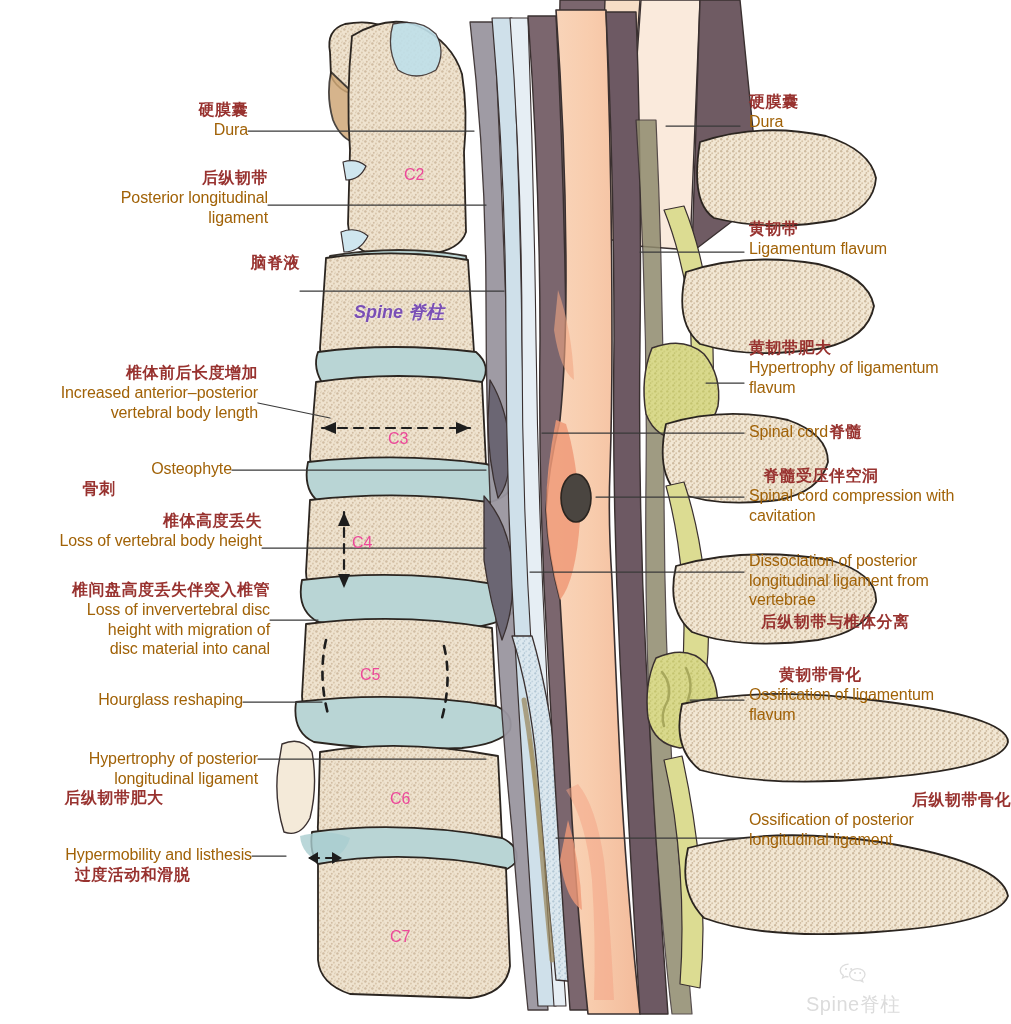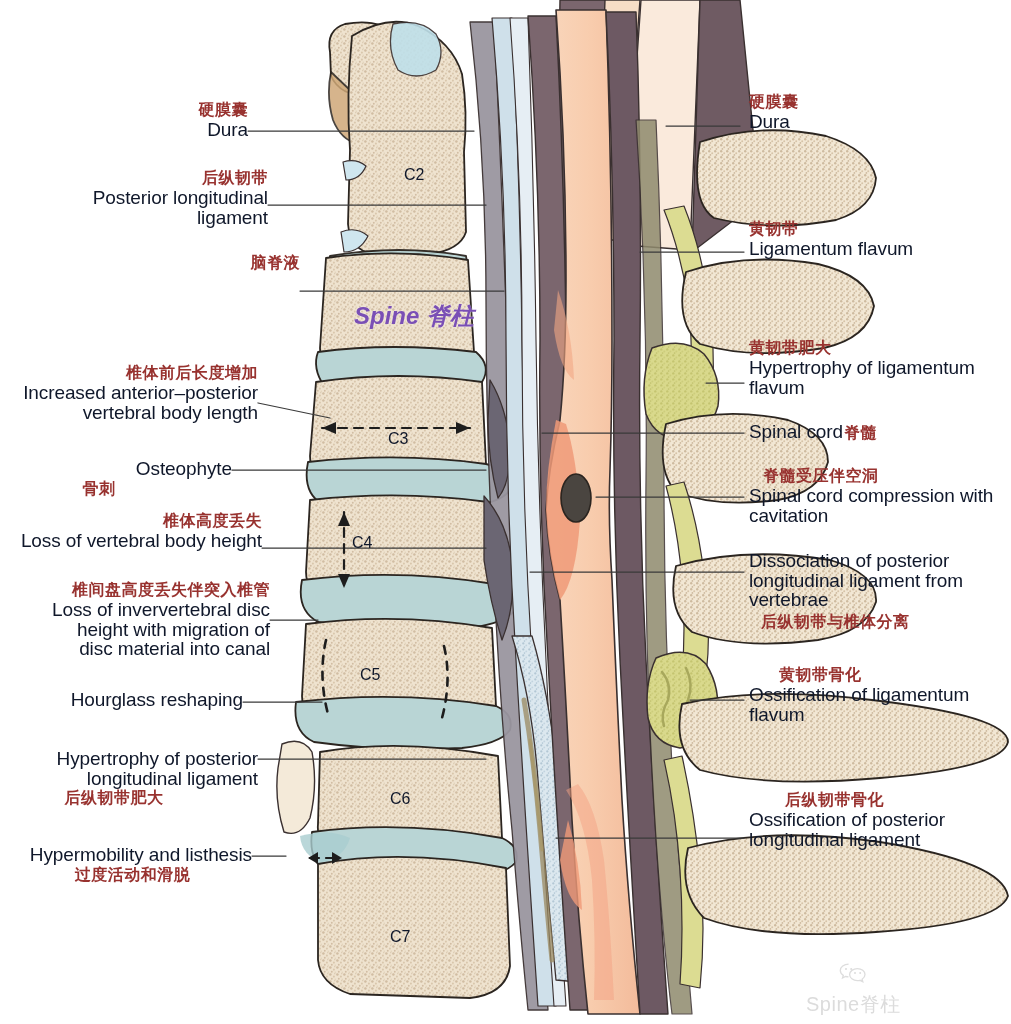--- a/index.html
+++ b/index.html
@@ -12,51 +12,51 @@
     width:1011px;
     height:1024px;
     background:#ffffff;
     overflow:hidden;
   }
   svg.figure{position:absolute;left:0;top:0;width:1011px;height:1024px;}
 
   
   .label{position:absolute;}
   .en{
-    color:#0f172a;
-    font-size:19px;
+    color:#a16207;
+    font-size:16px;
     line-height:19.5px;
     font-family:"Liberation Sans", sans-serif;
     letter-spacing:-0.1px;
     white-space:pre-line;
   }
   .cn{
     color:#98322f;
     font-size:16px;
     line-height:20px;
     font-weight:bold;
     font-family:"DejaVu Sans", sans-serif;
     letter-spacing:0.5px;
   }
   .lab-left{text-align:right;}
   .lab-right{text-align:left;}
 
   .vlabel{
     position:absolute;
-    color:#0f172a;
+    color:#ec4899;
     font-size:16px;
     font-family:"Liberation Sans", sans-serif;
   }
 
   .watermark-center{
     position:absolute;
     color:#7a4fb5;
     font-style:italic;
     font-weight:bold;
-    font-size:24px;
+    font-size:18px;
     font-family:"Liberation Sans", sans-serif;
     text-shadow:0 0 2px rgba(255,255,255,.7);
   }
 
   .watermark-br{
     position:absolute;
     display:flex;
     align-items:center;
     gap:7px;
     color:#d8d8d8;
@@ -388,21 +388,21 @@
     <div class="cn" style="padding-left:12px;padding-top:2px;">后纵韧带与椎体分离</div>
   </div>
 
   <div class="label lab-right" style="left:749px;top:665px;width:262px;">
     <div class="cn" style="padding-left:30px;">黄韧带骨化</div>
     <div class="en">Ossification of ligamentum
 flavum</div>
   </div>
 
   <div class="label lab-right" style="left:749px;top:790px;width:262px;">
-    <div class="cn" style="padding-left:36px;">后纵韧带骨化</div>
+    <div class="cn" style="padding-left:36px;text-align:right;">后纵韧带骨化</div>
     <div class="en">Ossification of posterior
 longitudinal ligament</div>
   </div>
 
   <div class="watermark-center" style="left:354px;top:300px;">Spine 脊柱</div>
 
   <div class="watermark-br" style="left:806px;top:962px;">
     <svg width="28" height="22" viewBox="0 0 28 22">
       <g fill="none" stroke="#dddddd" stroke-width="1.3">
         <path d="M9.6 2.2C5 2.2 1.3 5 1.3 8.5c0 2 1.2 3.7 3 4.9l-.8 2.6 3-1.5c.9.2 1.9.4 3 .4"></path>

